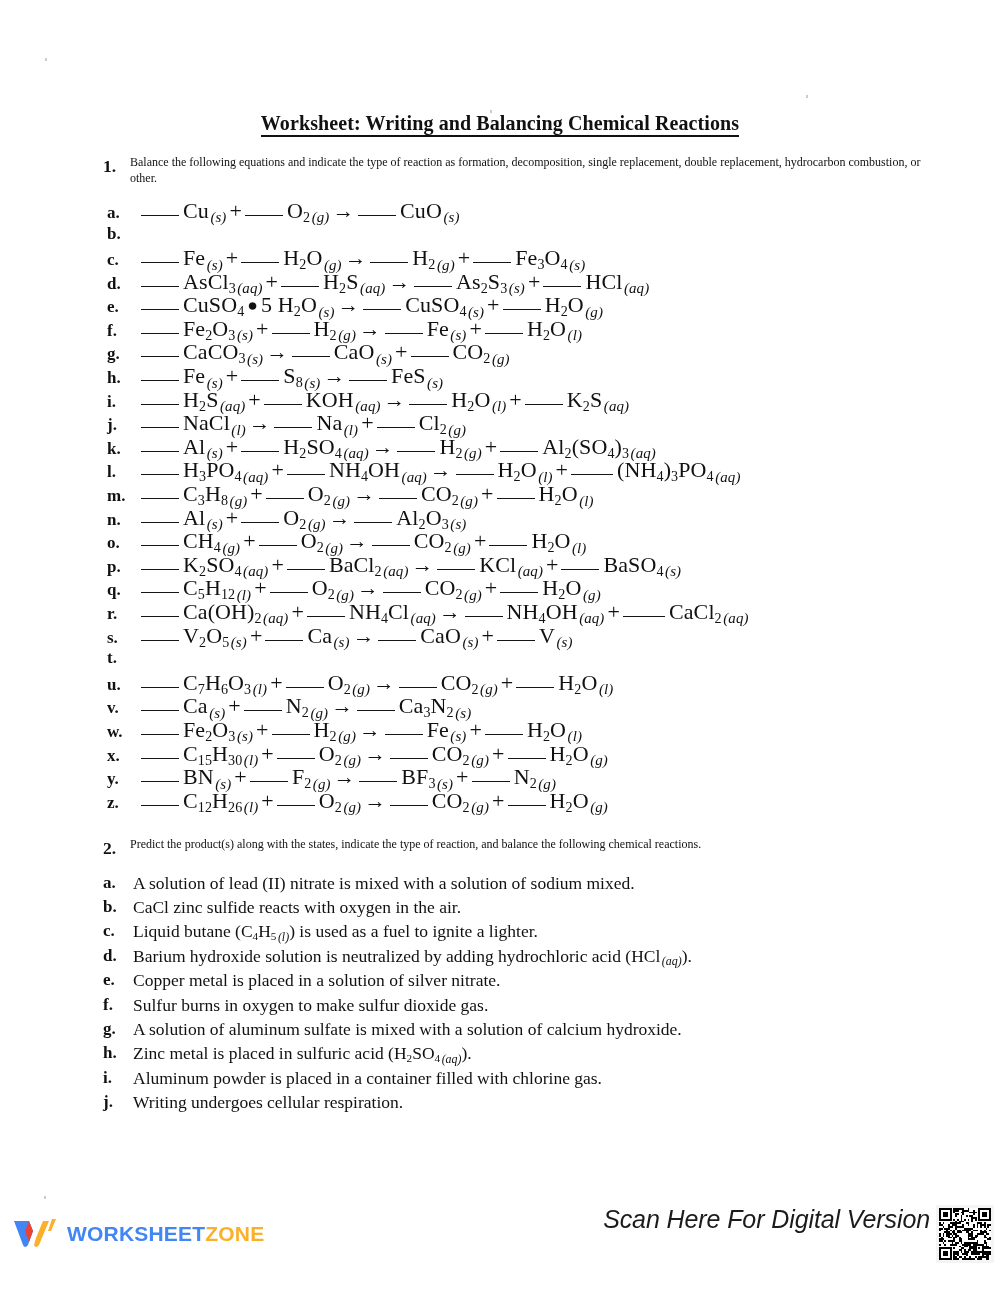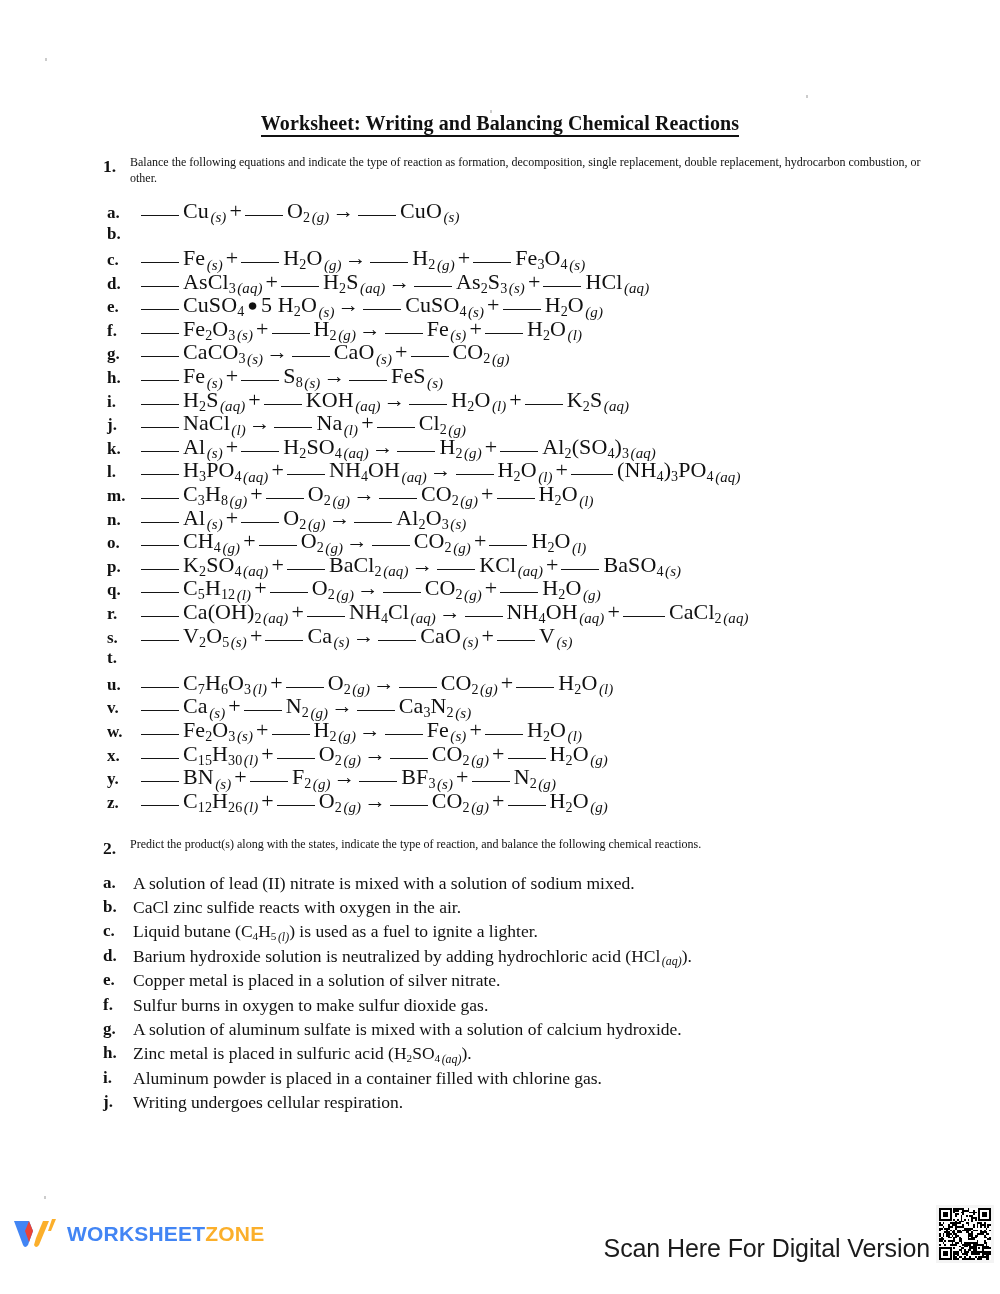--- a/index.html
+++ b/index.html
@@ -117,21 +117,21 @@
   .brand-mark { width: 46px; height: 34px; flex: 0 0 46px; }
   .brand-text {
     font-family: "Liberation Sans", "DejaVu Sans", sans-serif;
     font-weight: bold;
     font-size: 21px;
     letter-spacing: 0.2px;
   }
   .bt-a { color: #4285F4; }
   .bt-b { color: #FBAF2B; }
 
-  .scan { display: flex; align-items: flex-end; gap: 6px; }
+  .scan { display: flex; align-items: flex-start; gap: 6px; font-style: italic; }
   .scan-label {
     font-family: "Liberation Sans", "DejaVu Sans", sans-serif;
     font-size: 25px;
     color: #1b1b1b;
     letter-spacing: -0.1px;
   }
   .qr { width: 58px; height: 58px; background: #f4f4f4; padding: 3px; }
   .qr svg { display: block; }
 
   

